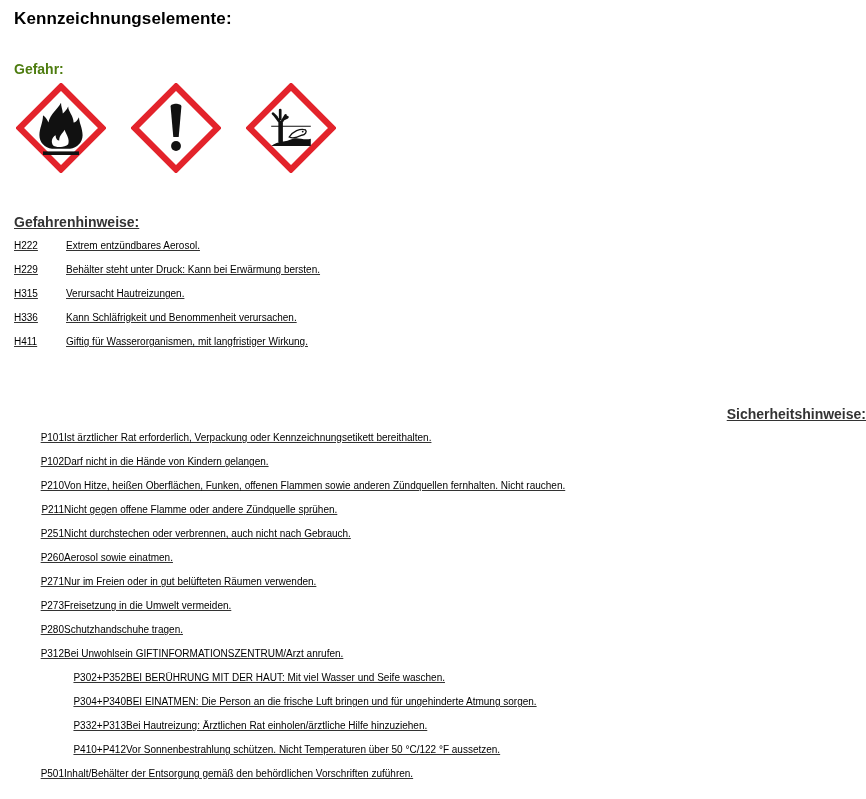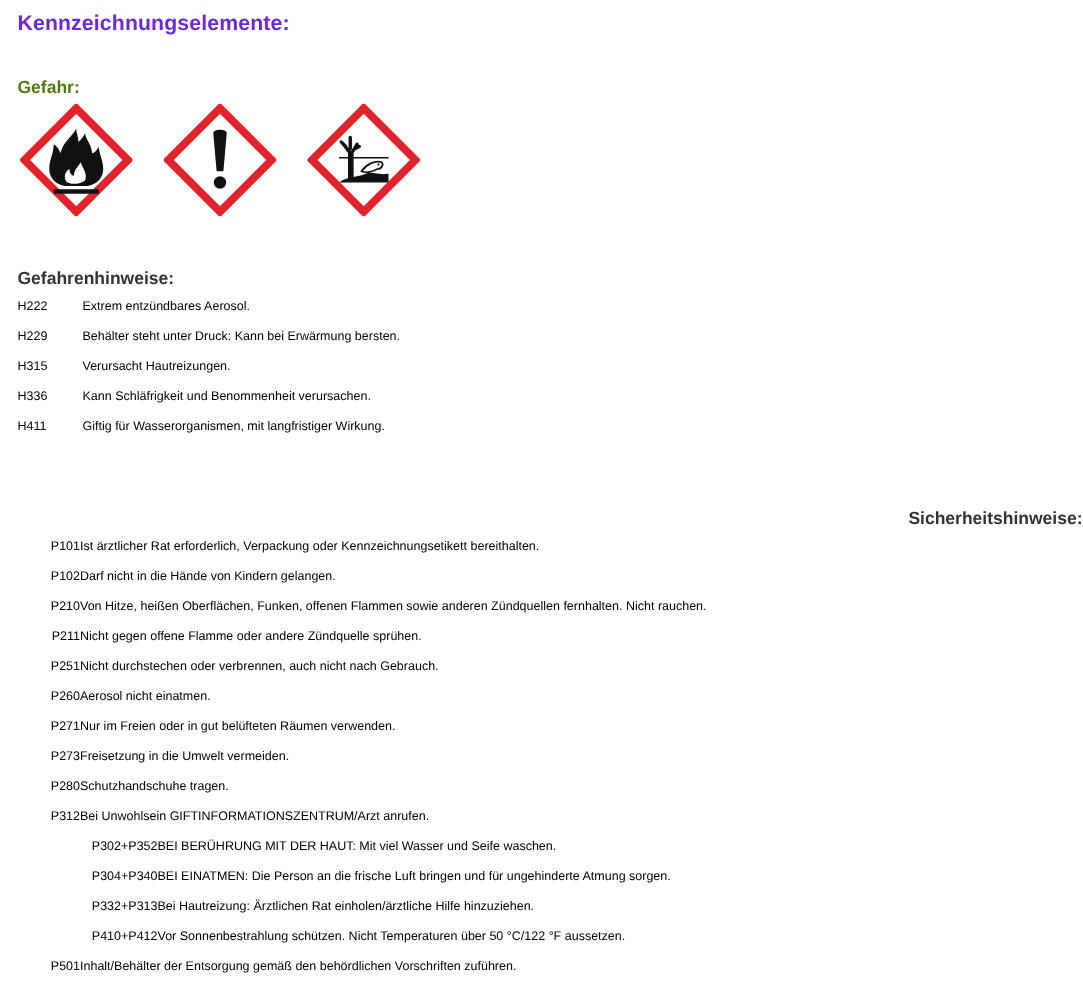--- a/index.html
+++ b/index.html
@@ -20,21 +20,21 @@
       left: 14px;
       top: 0;
       right: 0;
     }
     .title {
       position: absolute;
       top: 9px;
       left: 0;
       font-size: 17px;
       font-weight: bold;
-      color: #6d28d9;
+      color: #000000;
       letter-spacing: 0.1px;
       white-space: nowrap;
     }
     .danger-label {
       position: absolute;
       top: 61px;
       left: 0;
       font-size: 14px;
       font-weight: bold;
       color: #4d7c0f;
@@ -49,20 +49,21 @@
     }
     .picto {
       width: 90px;
       height: 90px;
       display: block;
     }
     .section {
       position: absolute;
       left: 0;
       right: 0;
+      text-decoration: underline;
     }
     .section-h {
       font-size: 14px;
       font-weight: bold;
       color: #333333;
       height: 24px;
       line-height: 24px;
       white-space: nowrap;
     }
     .row {
@@ -163,21 +164,21 @@
     <div class="row">
       <span class="code">P211</span>
       <span class="text">Nicht gegen offene Flamme oder andere Zündquelle sprühen.</span>
     </div>
     <div class="row">
       <span class="code">P251</span>
       <span class="text">Nicht durchstechen oder verbrennen, auch nicht nach Gebrauch.</span>
     </div>
     <div class="row">
       <span class="code">P260</span>
-      <span class="text">Aerosol nicht einatmen.</span>
+      <span class="text">Aerosol sowie einatmen.</span>
     </div>
     <div class="row">
       <span class="code">P271</span>
       <span class="text">Nur im Freien oder in gut belüfteten Räumen verwenden.</span>
     </div>
     <div class="row">
       <span class="code">P273</span>
       <span class="text">Freisetzung in die Umwelt vermeiden.</span>
     </div>
     <div class="row">

